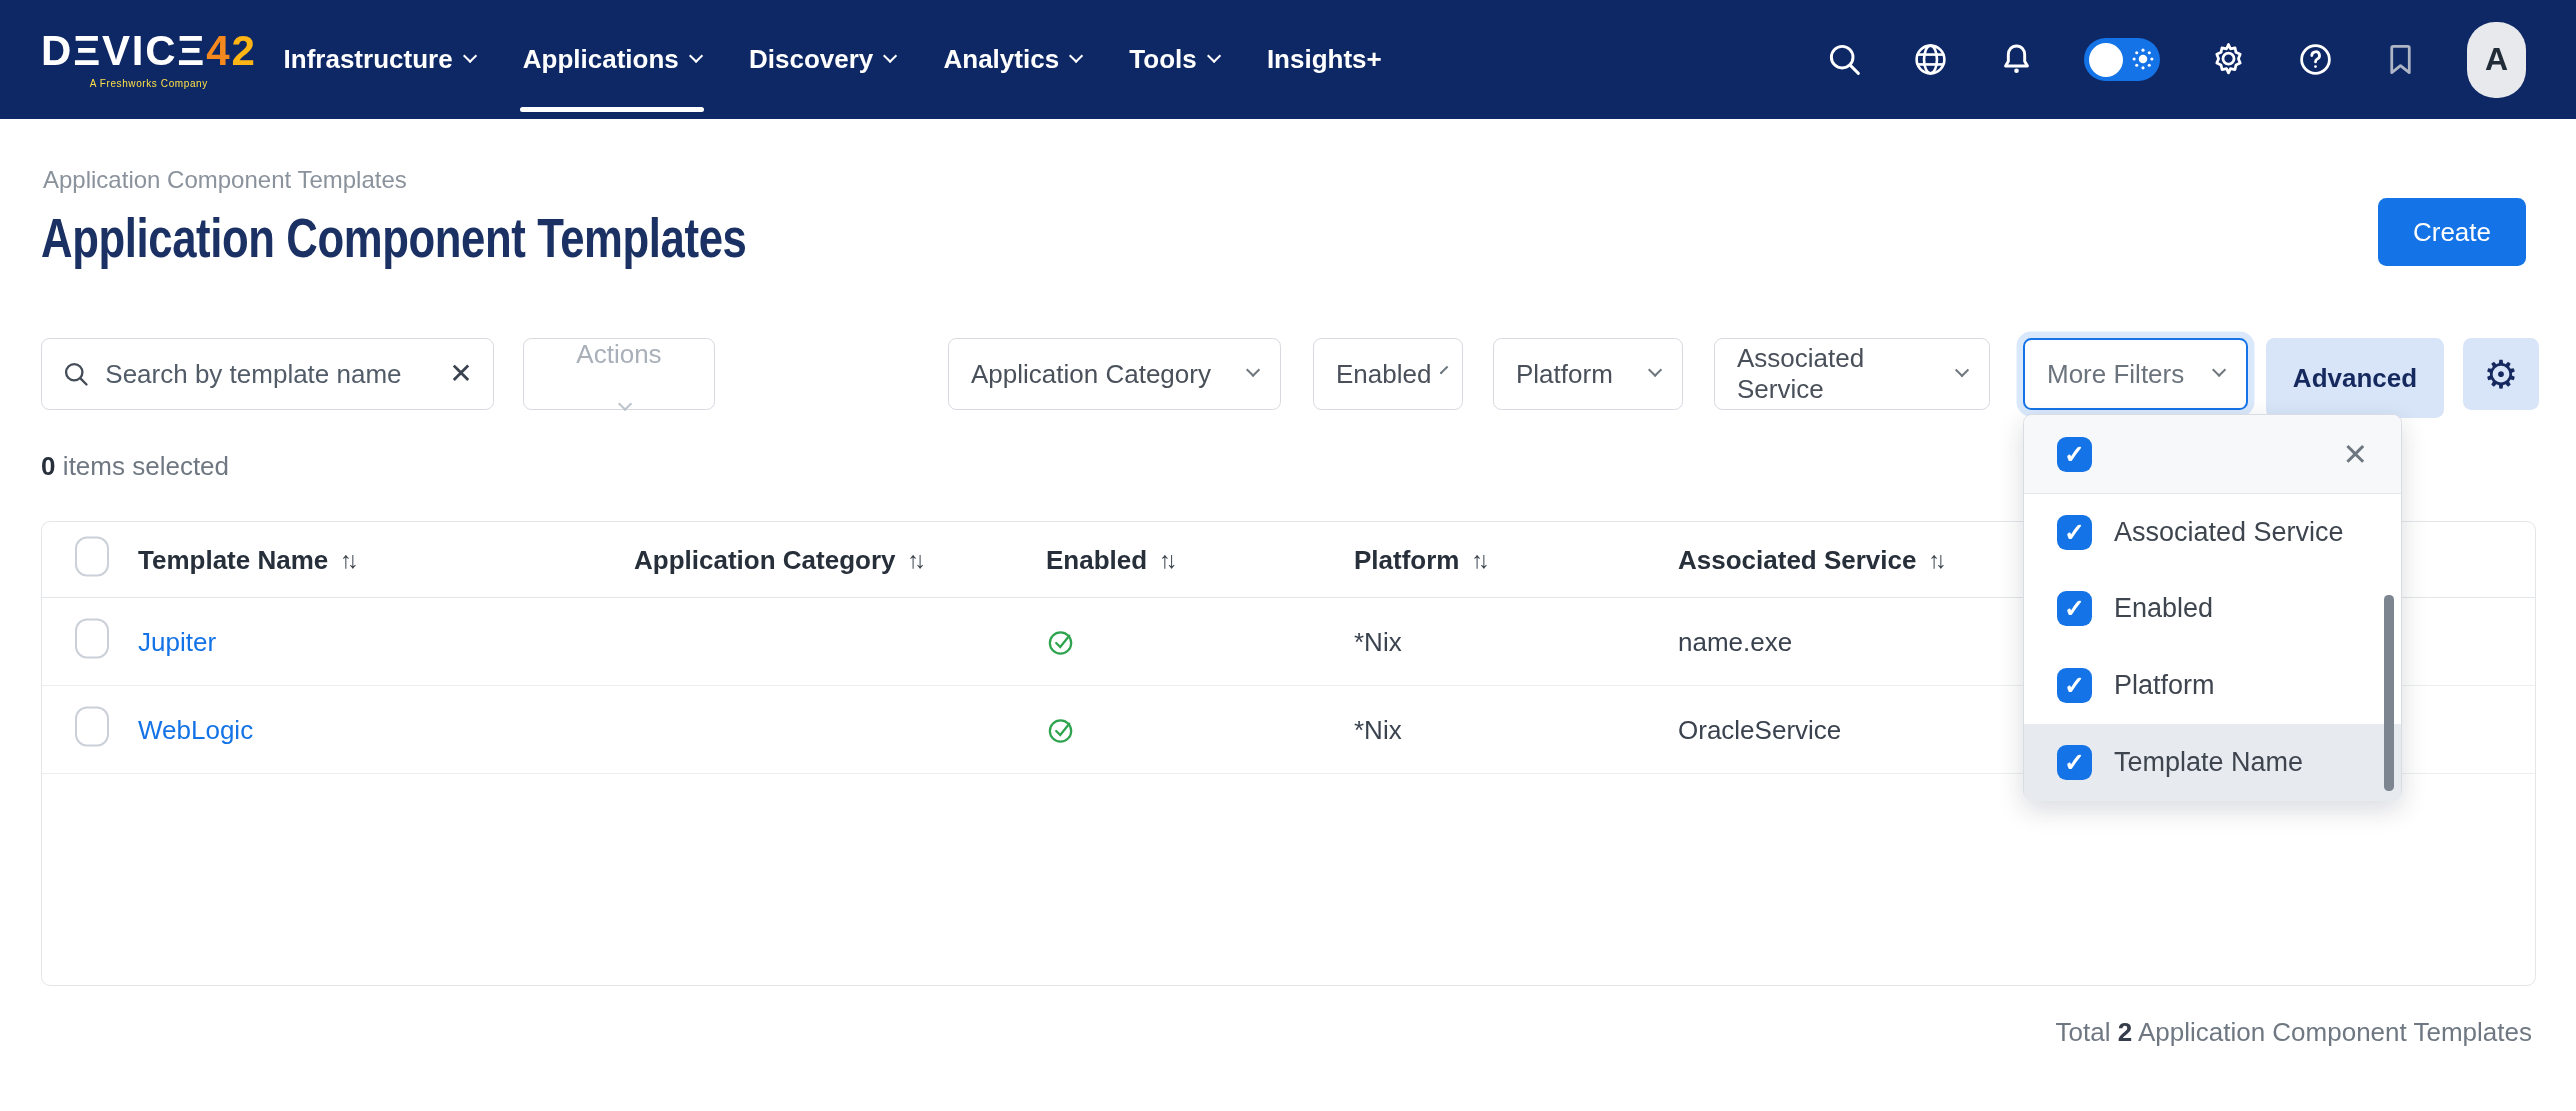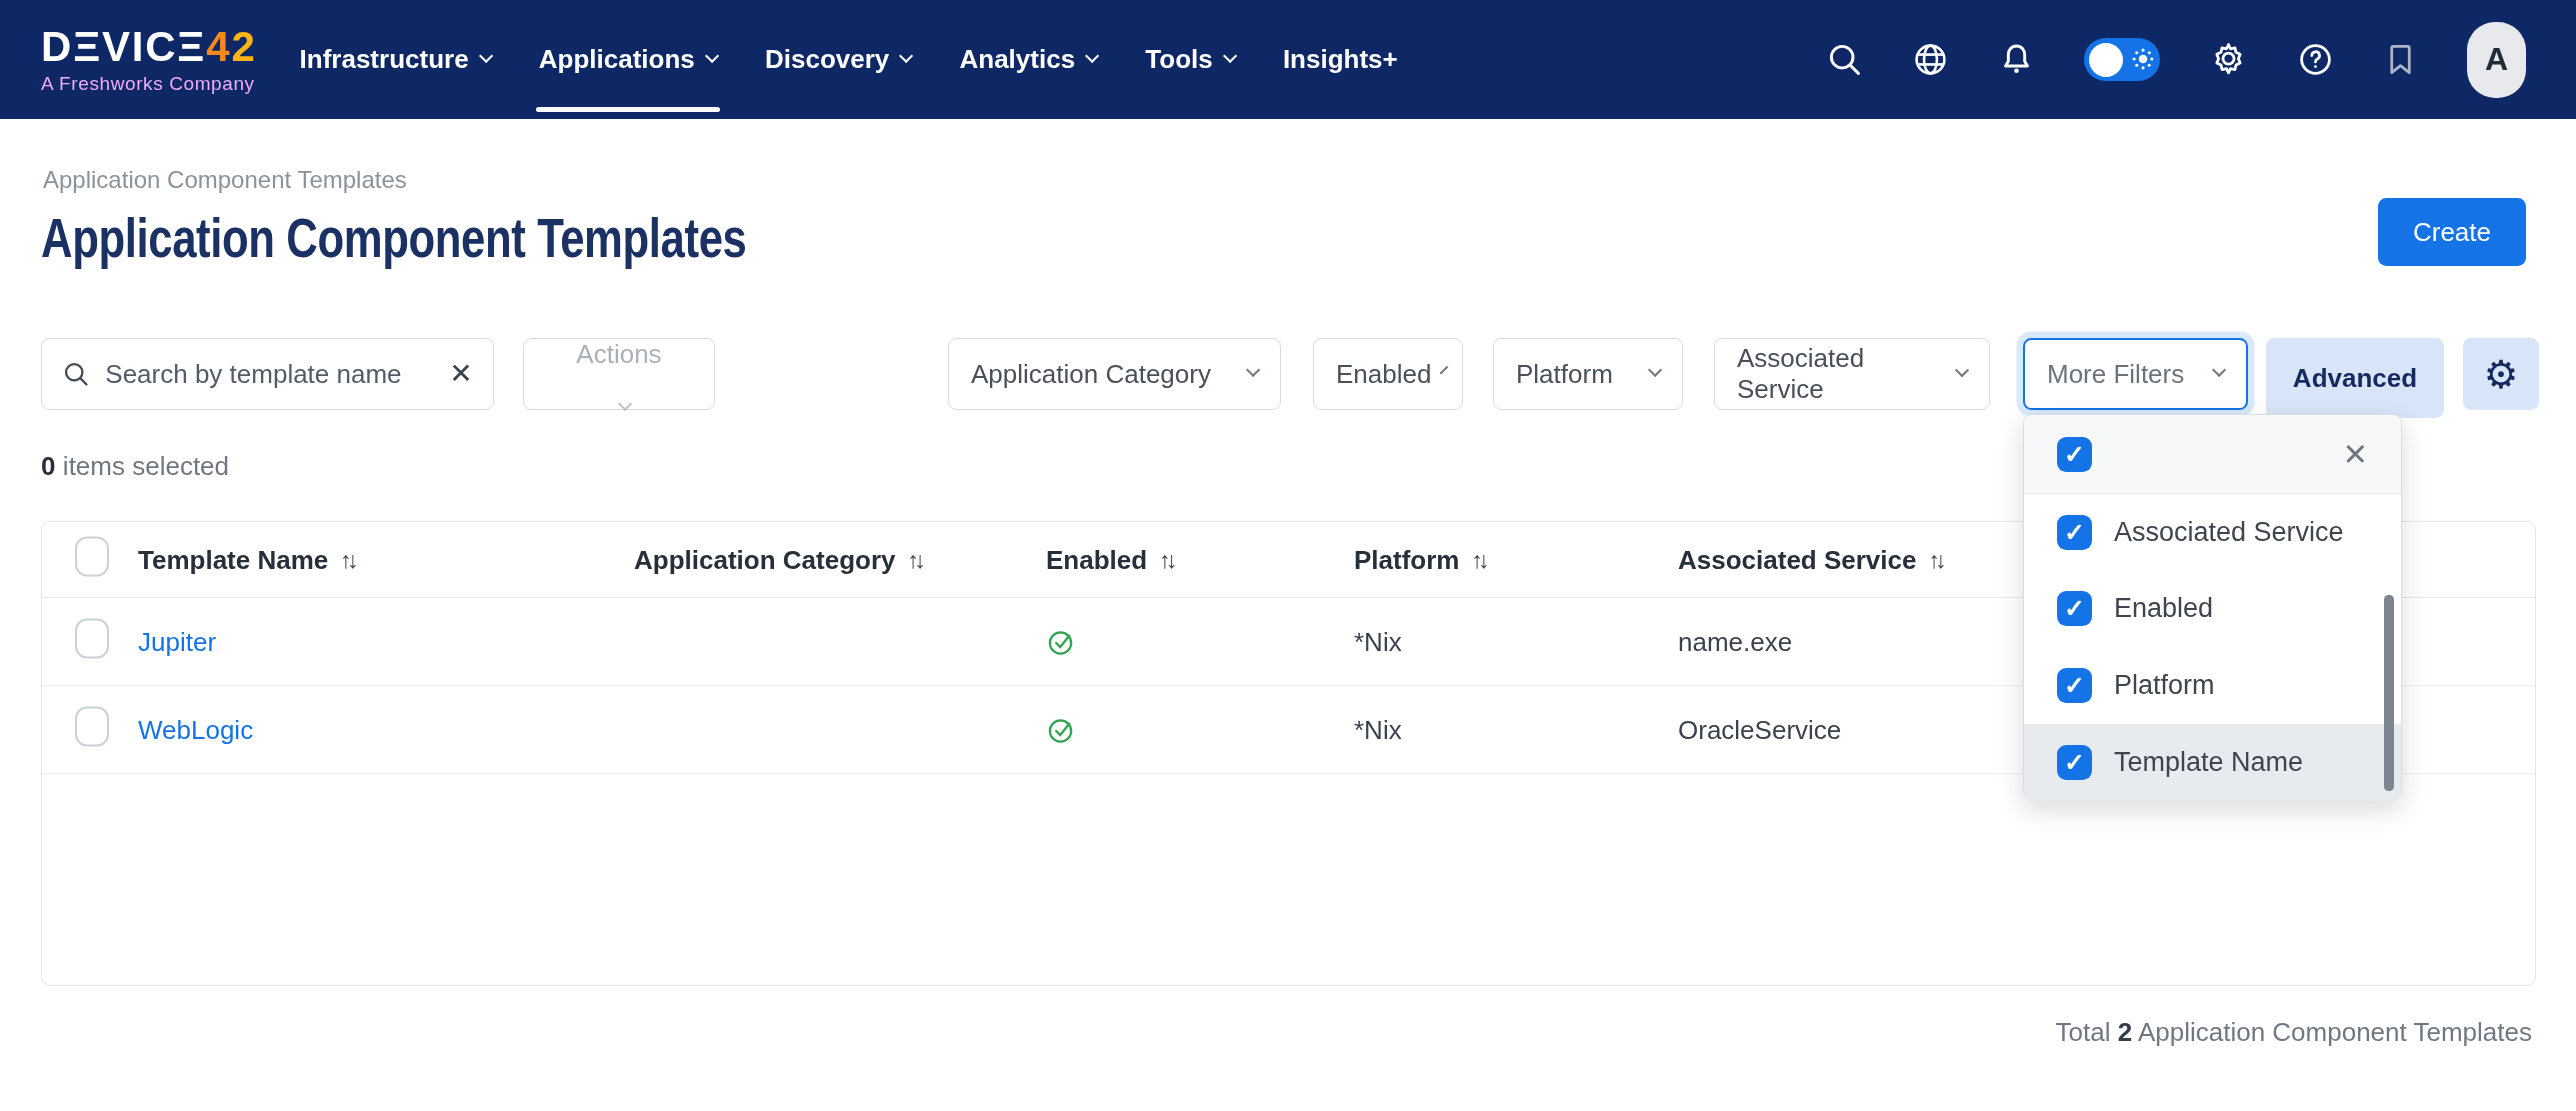--- a/index.html
+++ b/index.html
@@ -8,25 +8,25 @@
     font-family: "Liberation Sans", sans-serif;
     background: #ffffff;
     overflow: hidden;
     position: relative;
   }
   
   .navbar {
     position: absolute; left: 0; top: 0; width: 2576px; height: 119px;
     background: #0E2765; display: flex; align-items: center; padding: 0 50px 0 41px;
   }
-  .logo { display: flex; flex-direction: column; line-height: 1; margin-right: 43px; }
+  .logo { display: flex; flex-direction: column; line-height: 1; margin-right: 27px; align-items: center; }
   .logo-main { font-size: 42px; font-weight: 700; color: #ffffff; letter-spacing: 1.8px; white-space: nowrap; }
   .logo-4 { color: #F6891E; }
   .logo-2 { color: #FDB515; }
-  .logo-tag { font-size: 19px; color: #f0abfc; margin-top: 6.5px; letter-spacing: 0.6px; }
+  .logo-tag { font-size: 10px; color: #fde047; margin-top: 6.5px; letter-spacing: 0.6px; }
   .nav-menu { display: flex; align-items: center; gap: 48px; }
   .nav-item { position: relative; display: flex; align-items: center; color: #ffffff;
     font-size: 26px; font-weight: 700; cursor: pointer; height: 142px; }
   .chev { display: inline-block; width: 10.2px; height: 10.2px;
     border-right: 2.4px solid currentColor; border-bottom: 2.4px solid currentColor;
     transform: rotate(45deg); margin-left: 12px; margin-top: -6.5px; }
   .nav-item.active::after { content: ""; position: absolute; left: -2.8px; right: -2.8px; bottom: 18.5px;
     height: 4.6px; background: #ffffff; border-radius: 2.8px; }
   .nav-right { margin-left: auto; display: flex; align-items: center; gap: 49px; }
   .nav-icon { display: flex; align-items: center; justify-content: center; cursor: pointer; }

